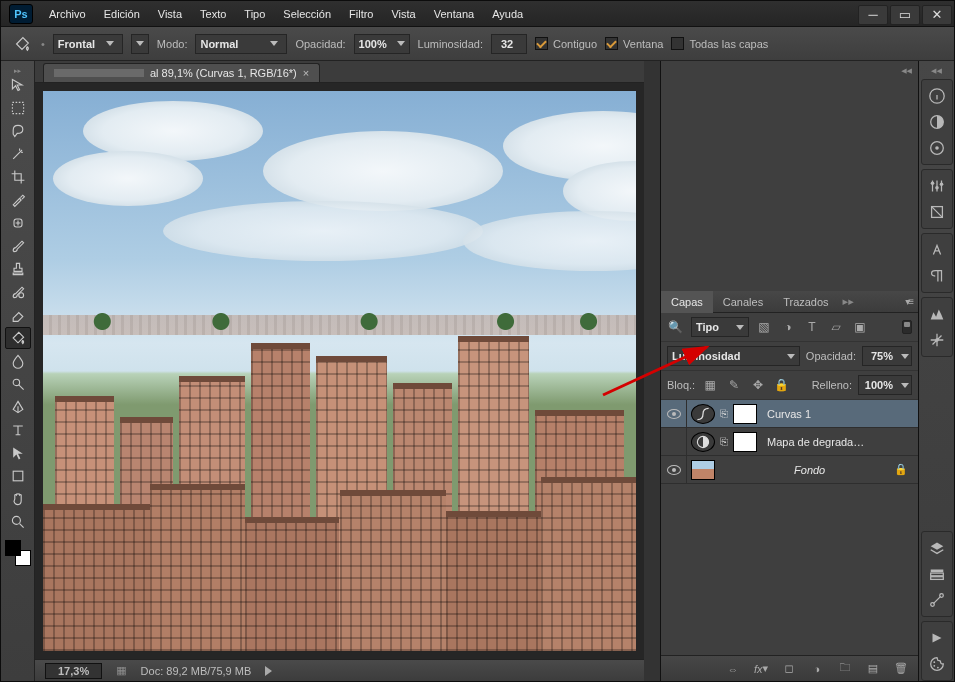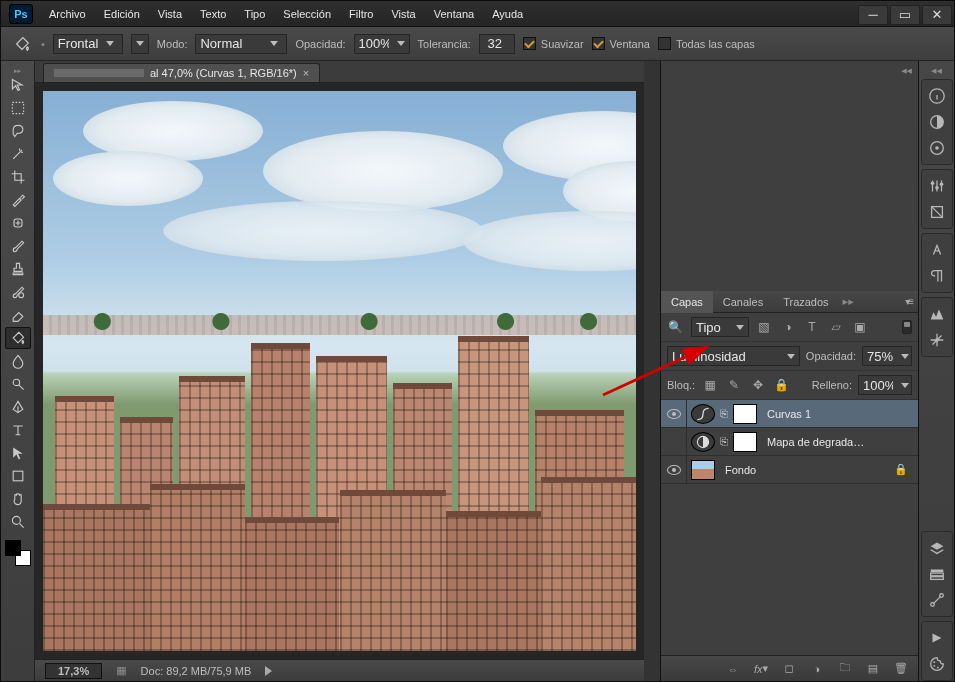--- a/index.html
+++ b/index.html
@@ -32,21 +32,21 @@
   .titlebar{height:26px;background:linear-gradient(#2f2f2f,#252525);display:flex;align-items:center;border-bottom:1px solid #111;}
   .ps-logo{width:24px;height:20px;margin:0 8px;background:#001c33;border:1px solid #000;border-radius:3px;display:flex;align-items:center;justify-content:center;color:#4fc4ff;font-weight:bold;font-size:11px;}
   .menu{display:flex;gap:2px;}
   .menu span{padding:3px 8px;border-radius:2px;}
   .window-ctrl{margin-left:auto;display:flex;}
   .window-ctrl div{width:30px;height:20px;margin:2px 2px 0 0;background:#3a3a3a;border:1px solid #222;border-radius:2px;display:flex;align-items:center;justify-content:center;color:#ddd;font-size:13px;line-height:1;}
   
   .options-bar{height:34px;background:linear-gradient(#4a4a4a,#3e3e3e);border-bottom:1px solid #222;display:flex;align-items:center;gap:8px;padding:0 10px;}
   .tool-icon{width:22px;height:22px;display:flex;align-items:center;justify-content:center;}
   .field{display:flex;align-items:center;background:var(--field-bg);border:1px solid var(--field-border);height:20px;}
-  .field input{background:transparent;border:none;color:var(--text-0);font-size:13px;padding:0 4px;outline:none;}
+  .field input{background:transparent;border:none;color:var(--text-0);font-size:11px;padding:0 4px;outline:none;font-weight:bold;}
   .field.drop::after{content:'';width:0;height:0;border-left:4px solid transparent;border-right:4px solid transparent;border-top:5px solid #bbb;margin:0 4px;}
   .options-bar label{color:var(--text-1);}
   .chk{width:13px;height:13px;background:#333;border:1px solid #111;display:inline-flex;align-items:center;justify-content:center;}
   .chk.on::after{content:'';width:7px;height:4px;border-left:2px solid #d99a3a;border-bottom:2px solid #d99a3a;transform:rotate(-45deg);margin-top:-2px;}
   .chk.off{background:#333;}
   .chk-row{display:flex;align-items:center;gap:5px;}
   
   .main{position:absolute;top:60px;left:0;right:0;bottom:0;display:flex;background:var(--bg-1);}
   .left-tools{width:34px;background:linear-gradient(#4b4b4b,#3d3d3d);border-right:1px solid #222;padding-top:6px;display:flex;flex-direction:column;align-items:center;gap:1px;}
   .left-tools .tbtn{width:26px;height:22px;display:flex;align-items:center;justify-content:center;border-radius:2px;}
@@ -95,21 +95,21 @@
   .layer-row.sel{background:#586a7a;}
   .vis-cell{width:26px;height:100%;display:flex;align-items:center;justify-content:center;border-right:1px solid #2e2e2e;}
   .eye{width:14px;height:10px;border:1px solid #bbb;border-radius:60% 60% 60% 60%;position:relative;}
   .eye::after{content:'';position:absolute;top:2px;left:4px;width:4px;height:4px;background:#bbb;border-radius:50%;}
   .layer-thumb{width:24px;height:20px;margin:0 4px;border:1px solid #000;display:flex;align-items:center;justify-content:center;background:#555;overflow:hidden;}
   .layer-thumb.white{background:#fff;}
   .layer-thumb.adj{background:#3a3a3a;border-radius:50%;position:relative;}
   .layer-thumb.adj svg{width:16px;height:16px;}
   .link-ic{width:10px;text-align:center;color:#ddd;font-size:10px;}
   .layer-name{margin-left:6px;flex:1;white-space:nowrap;overflow:hidden;text-overflow:ellipsis;}
-  .layer-name.bg{}
+  .layer-name.bg{font-style:italic;text-align:center;}
   .lock-ic{margin-right:10px;color:#bbb;}
   .panel-foot{height:26px;background:linear-gradient(#474747,#3a3a3a);border-top:1px solid #222;display:flex;align-items:center;justify-content:flex-end;gap:10px;padding:0 8px;color:#aaa;}
   .panel-foot .fi{width:18px;height:18px;display:flex;align-items:center;justify-content:center;}
 
   
   .dock{width:36px;background:linear-gradient(#474747,#3c3c3c);border-left:1px solid #111;display:flex;flex-direction:column;align-items:center;gap:4px;padding-top:6px;}
   .dock .grp{display:flex;flex-direction:column;gap:2px;background:#3f3f3f;padding:4px 2px;border:1px solid #2a2a2a;border-radius:3px;}
   .dock .dbtn{width:26px;height:24px;display:flex;align-items:center;justify-content:center;border-radius:2px;}
   .dock .dbtn svg{stroke:#b8b8b8;stroke-width:1.4;fill:none;}
 
@@ -152,27 +152,27 @@
   </div>
   <div class="field drop" style="width:18px"></div>
   <label>Modo:</label>
   <div class="field drop" style="width:92px">
     <input readonly="" style="width: 70px;" value="Normal">
   </div>
   <label>Opacidad:</label>
   <div class="field drop" style="width:56px">
     <input readonly="" style="width: 38px;" value="100%">
   </div>
-  <label>Tolerancia:</label>
+  <label>Luminosidad:</label>
   <div class="field" style="width:36px">
     <input readonly="" style="width: 30px; text-align: center;" value="32">
   </div>
   <div class="chk-row">
     <span class="chk on"></span>
-    <label>Suavizar</label>
+    <label>Contiguo</label>
   </div>
   <div class="chk-row">
     <span class="chk on"></span>
     <label>Ventana</label>
   </div>
   <div class="chk-row">
     <span class="chk off"></span>
     <label>Todas las capas</label>
   </div>
 </div>
@@ -288,21 +288,21 @@
     <div class="swatch">
       <div class="bg"></div>
       <div class="fg"></div>
     </div>
   </div>
 
   <div class="center">
     <div class="doc-tabs">
       <div class="doc-tab">
         <span style="width:90px;height:8px;background:#6a6a6a;display:inline-block"></span>
-        <span>al 47,0% (Curvas 1, RGB/16*)</span>
+        <span>al 89,1% (Curvas 1, RGB/16*)</span>
         <span class="x">×</span>
       </div>
     </div>
     <div class="canvas-wrap">
       <div class="canvas">
         <div class="sky"></div>
         <div class="clouds">
           <div class="cloud" style="top:10px;left:40px;width:180px;height:60px"></div>
           <div class="cloud" style="top:40px;left:220px;width:240px;height:80px"></div>
           <div class="cloud" style="top:20px;left:460px;width:200px;height:70px"></div>

